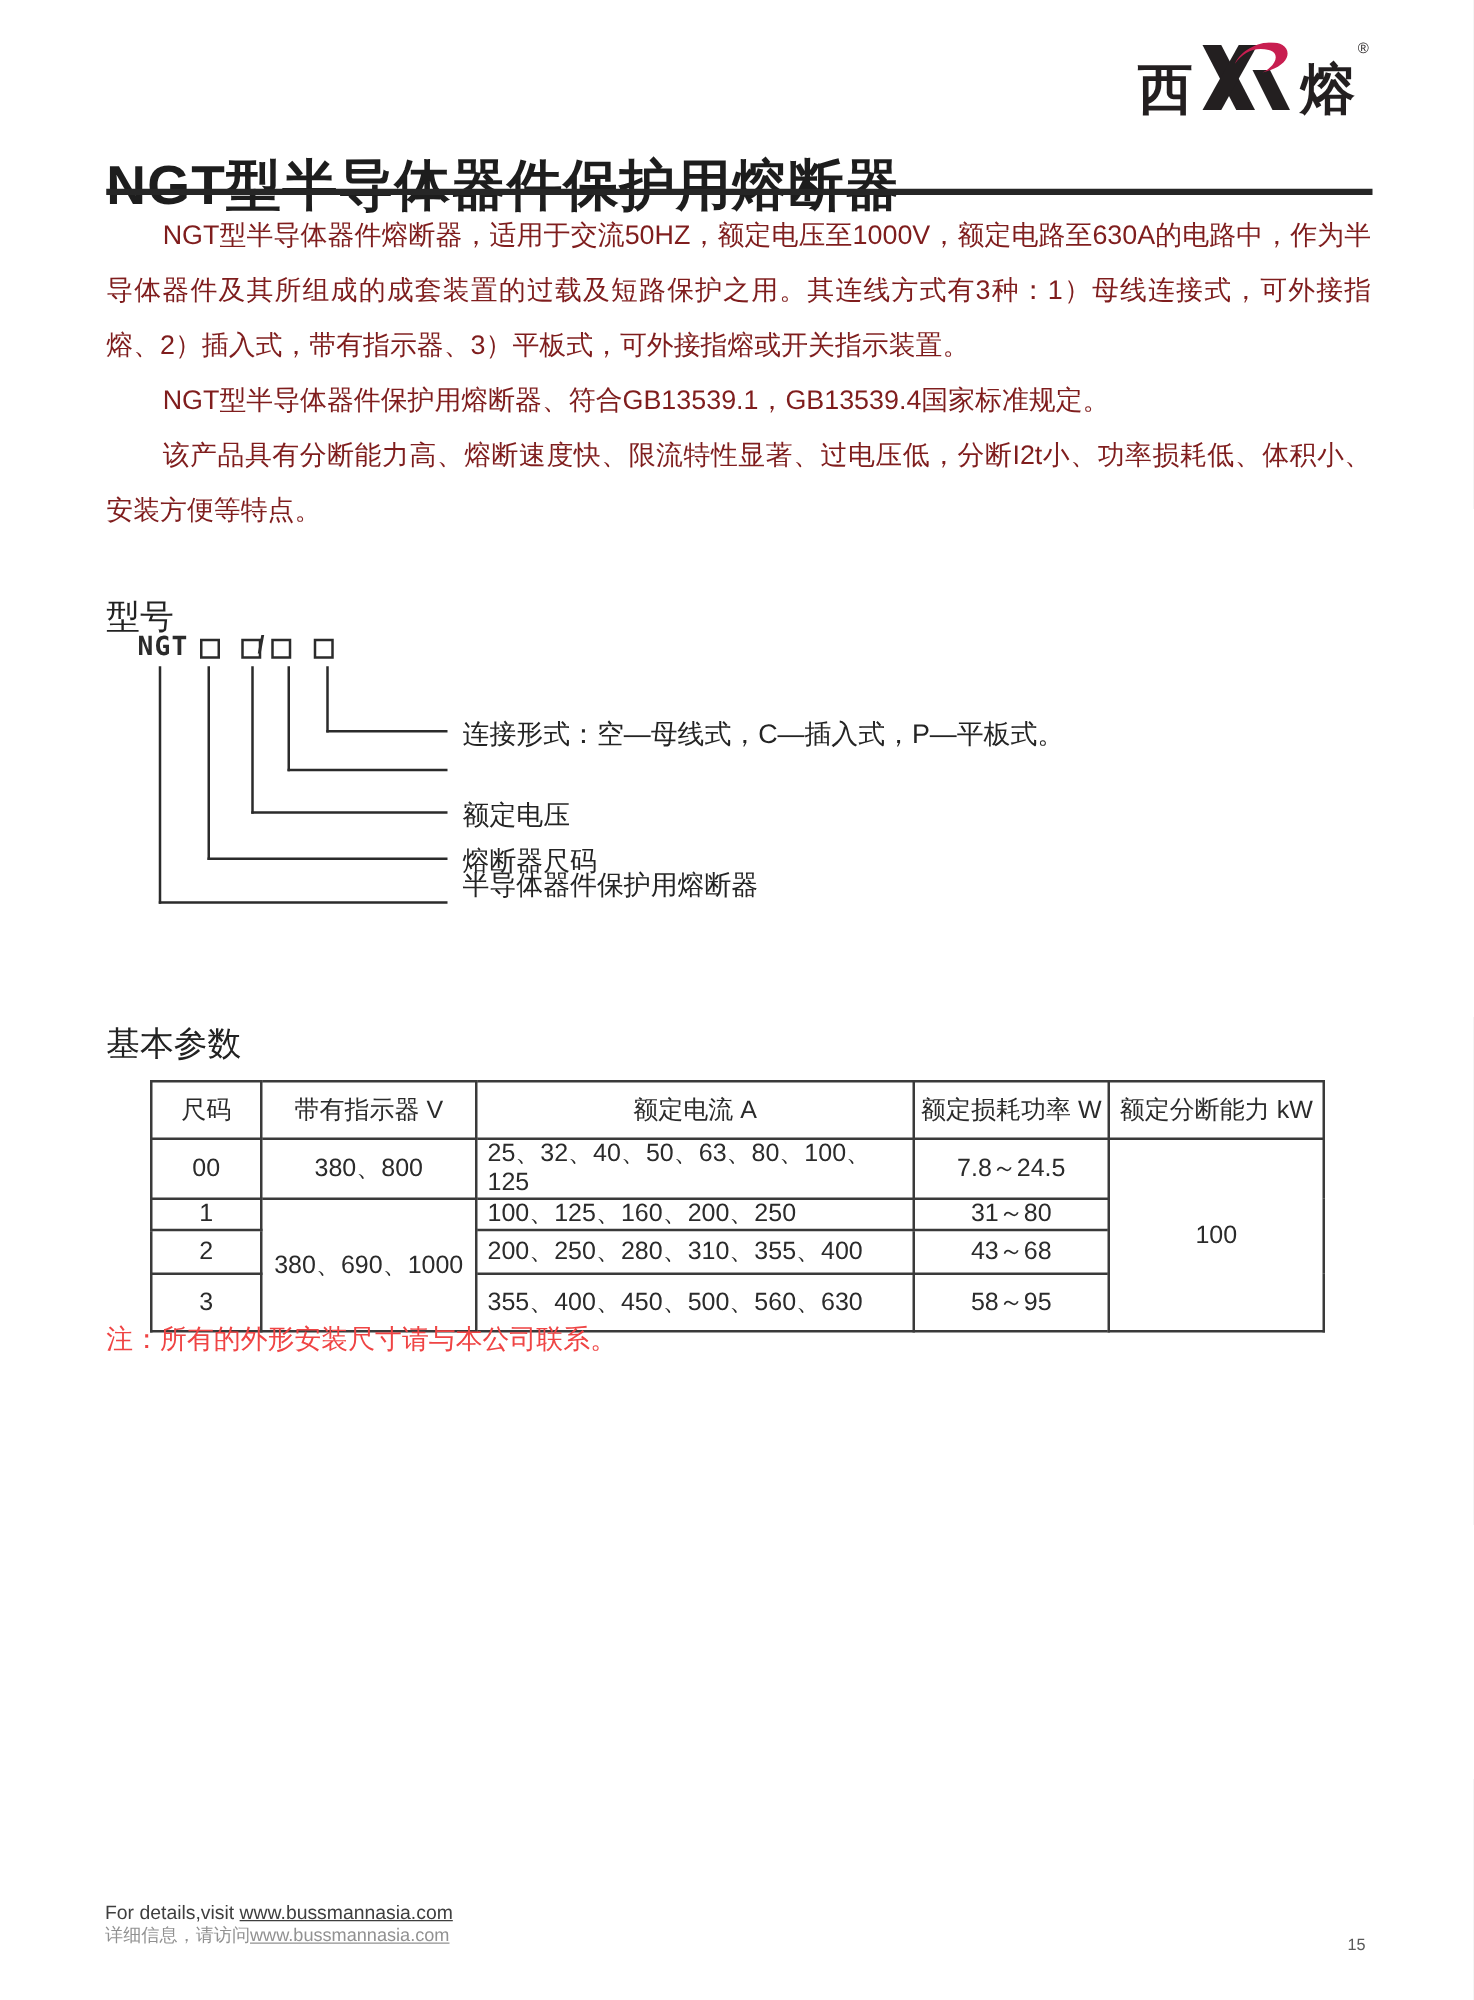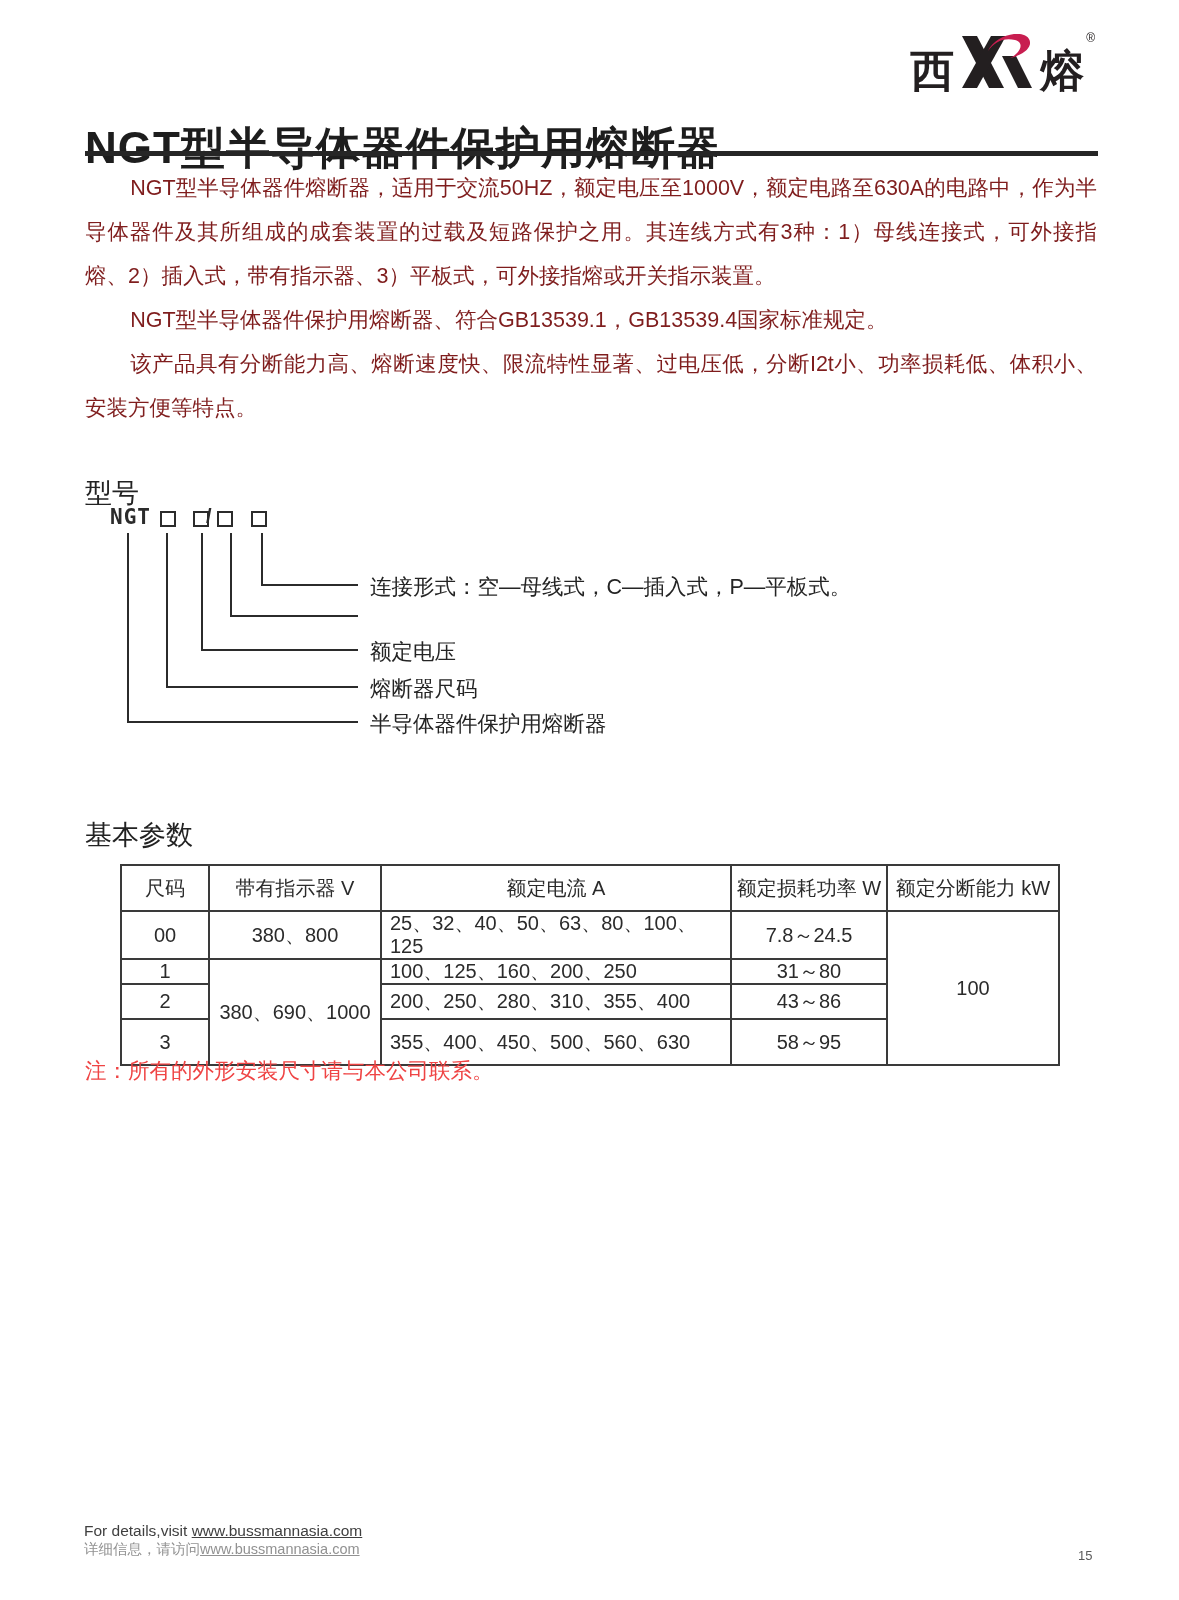--- a/index.html
+++ b/index.html
@@ -95,21 +95,21 @@
   <div class="hl" style="left:261px;top:584px;width:97px;"></div>
   <div class="hl" style="left:230px;top:615px;width:128px;"></div>
   <div class="hl" style="left:201px;top:649px;width:157px;"></div>
   <div class="hl" style="left:166px;top:686px;width:192px;"></div>
   <div class="hl" style="left:127px;top:721px;width:231px;"></div>
 
   <span class="dlabel" style="top:572px;">连接形式：空—母线式，C—插入式，P—平板式。</span>
   <span class="dlabel" style="top:603px;"></span>
   <span class="dlabel" style="top:637px;">额定电压</span>
   <span class="dlabel" style="top:674px;">熔断器尺码</span>
-  <span class="dlabel" style="top:709px;">半导体器件保护用熔断器</span>
+  <span class="dlabel" style="top:693px;">半导体器件保护用熔断器</span>
 
   <h2 class="sec-heading sec-params">基本参数</h2>
 
   <table class="params-table">
     <colgroup>
       <col style="width:88px">
         <col style="width:172px">
         <col style="width:350px">
         <col style="width:156px">
         <col style="width:172px">
@@ -131,21 +131,21 @@
     </tr>
     <tr class="h20">
       <td>1</td>
       <td rowspan="3">380、690、1000</td>
       <td class="cur">100、125、160、200、250</td>
       <td>31～80</td>
     </tr>
     <tr class="h35">
       <td>2</td>
       <td class="cur">200、250、280、310、355、400</td>
-      <td>43～86</td>
+      <td>43～68</td>
     </tr>
     <tr class="h46">
       <td>3</td>
       <td class="cur">355、400、450、500、560、630</td>
       <td>58～95</td>
     </tr>
   </tbody>
     </table>
 
   <div class="note">注：所有的外形安装尺寸请与本公司联系。</div>

